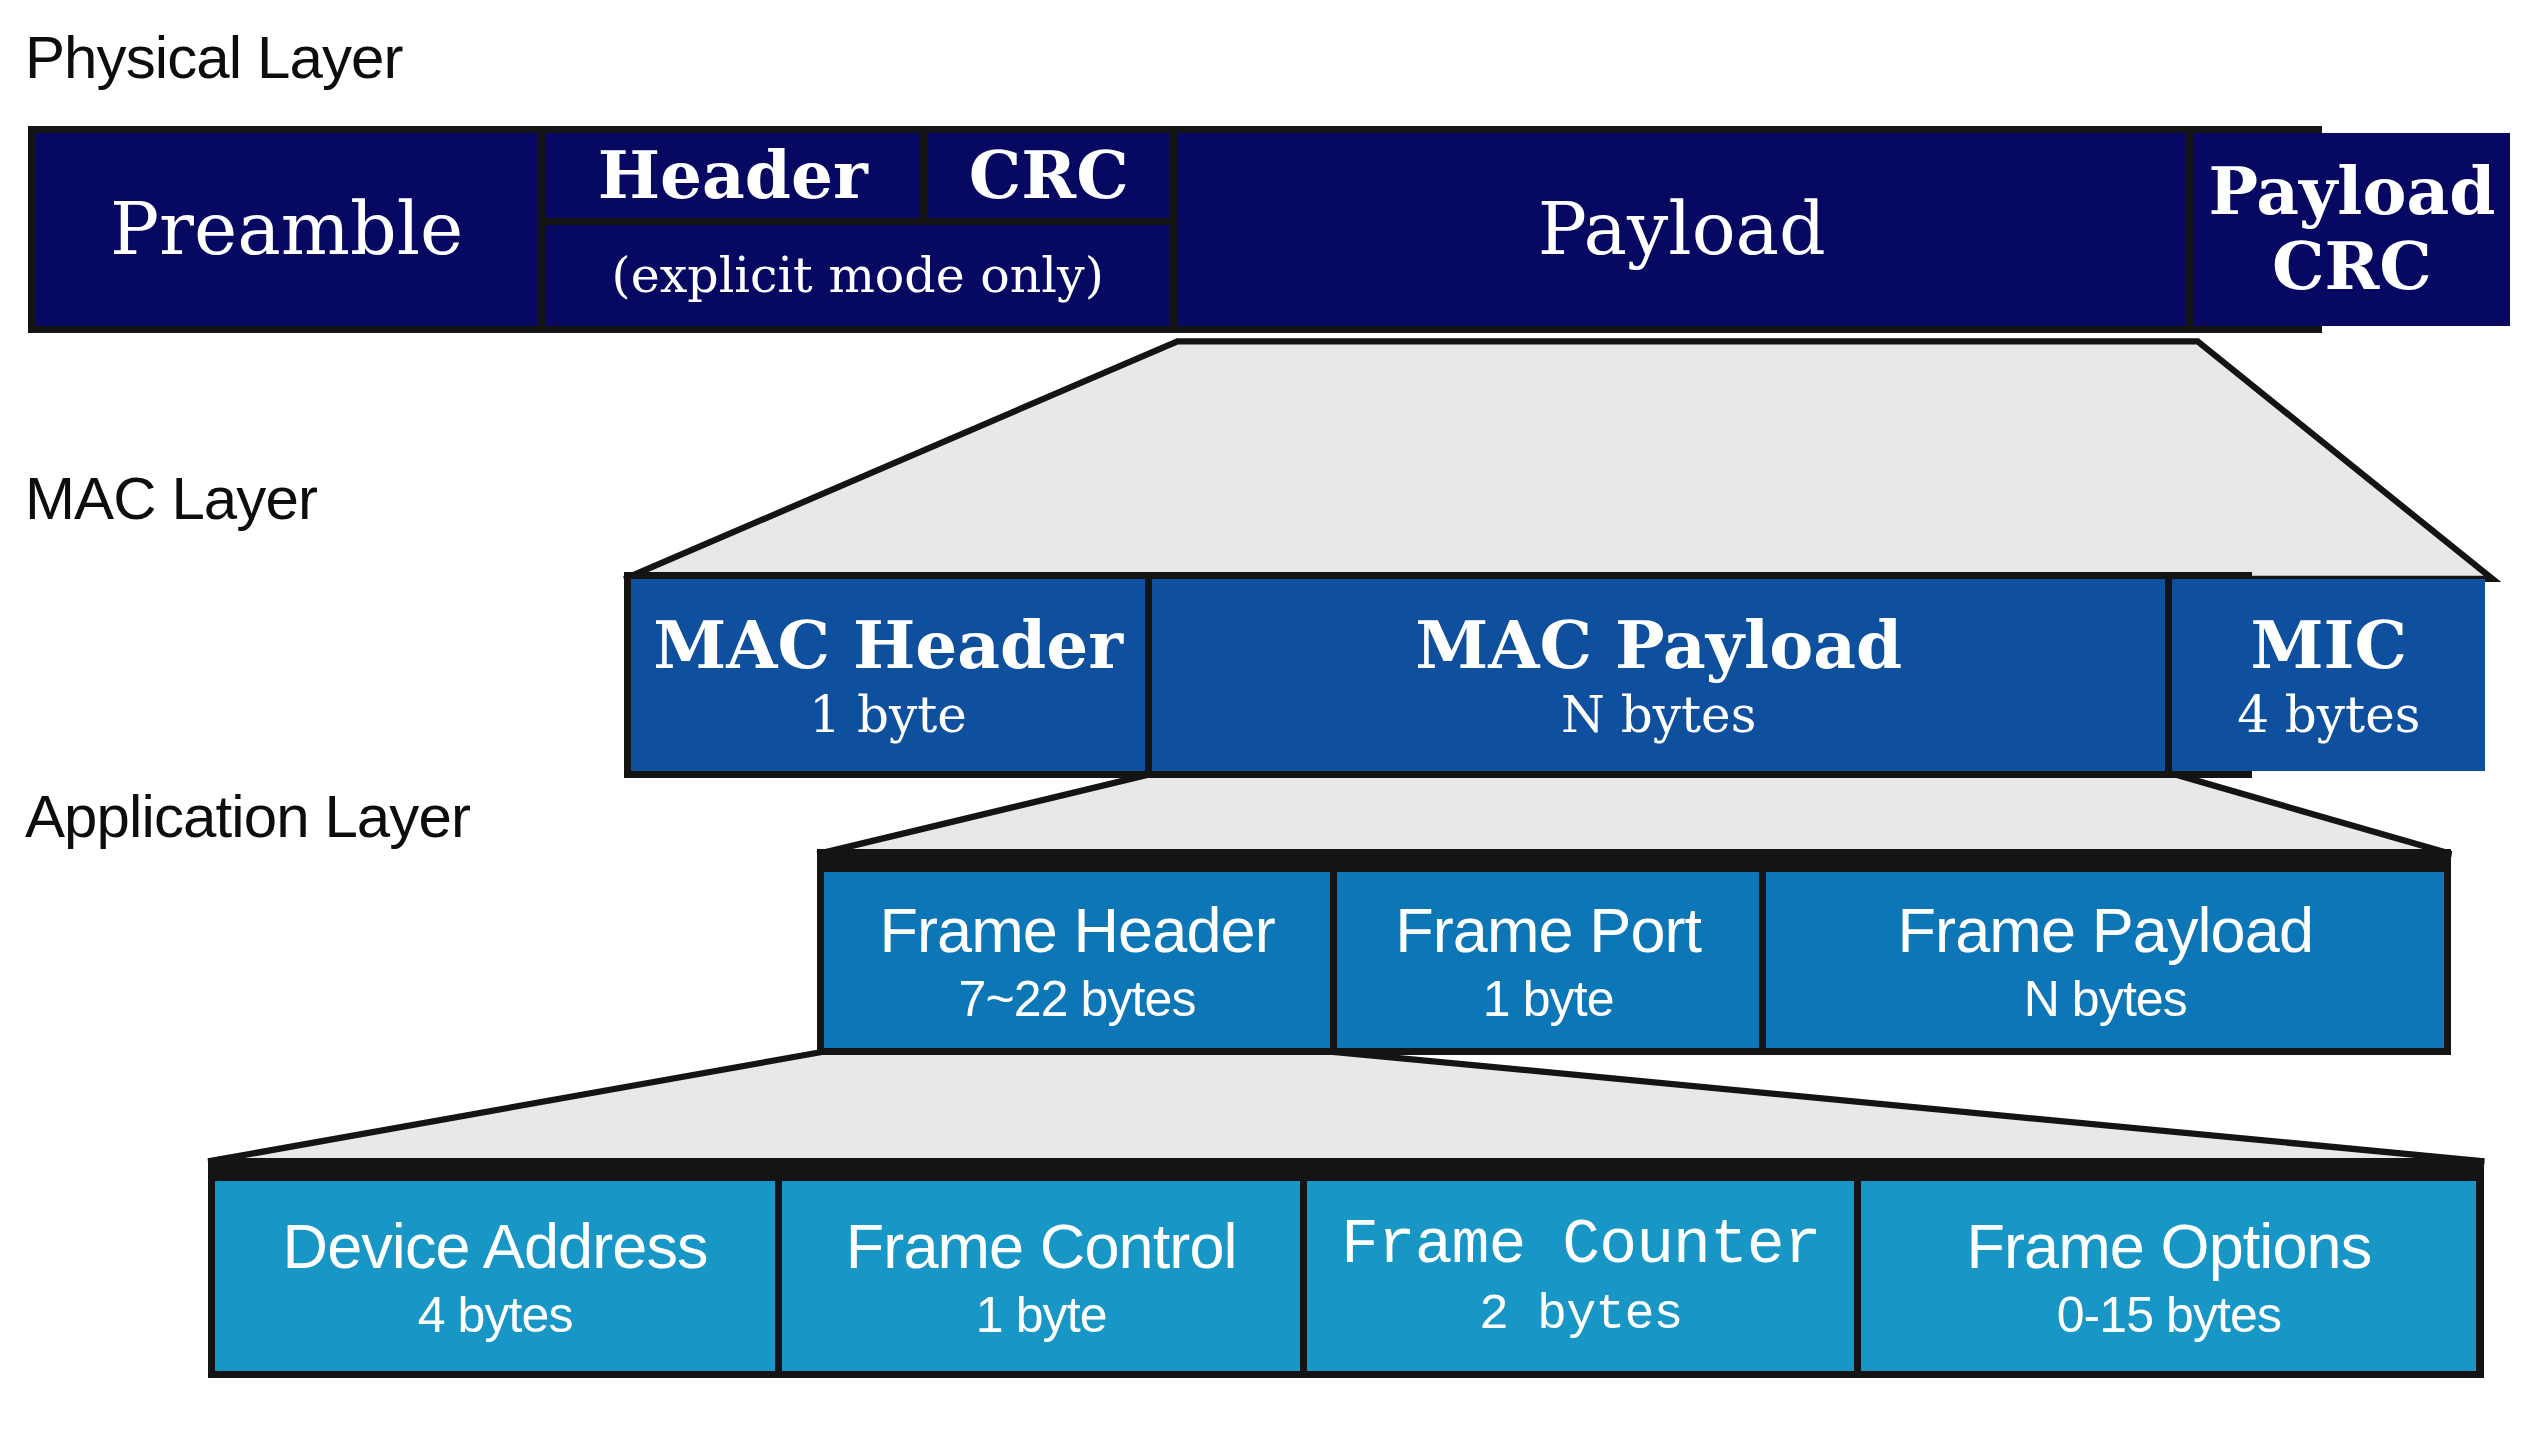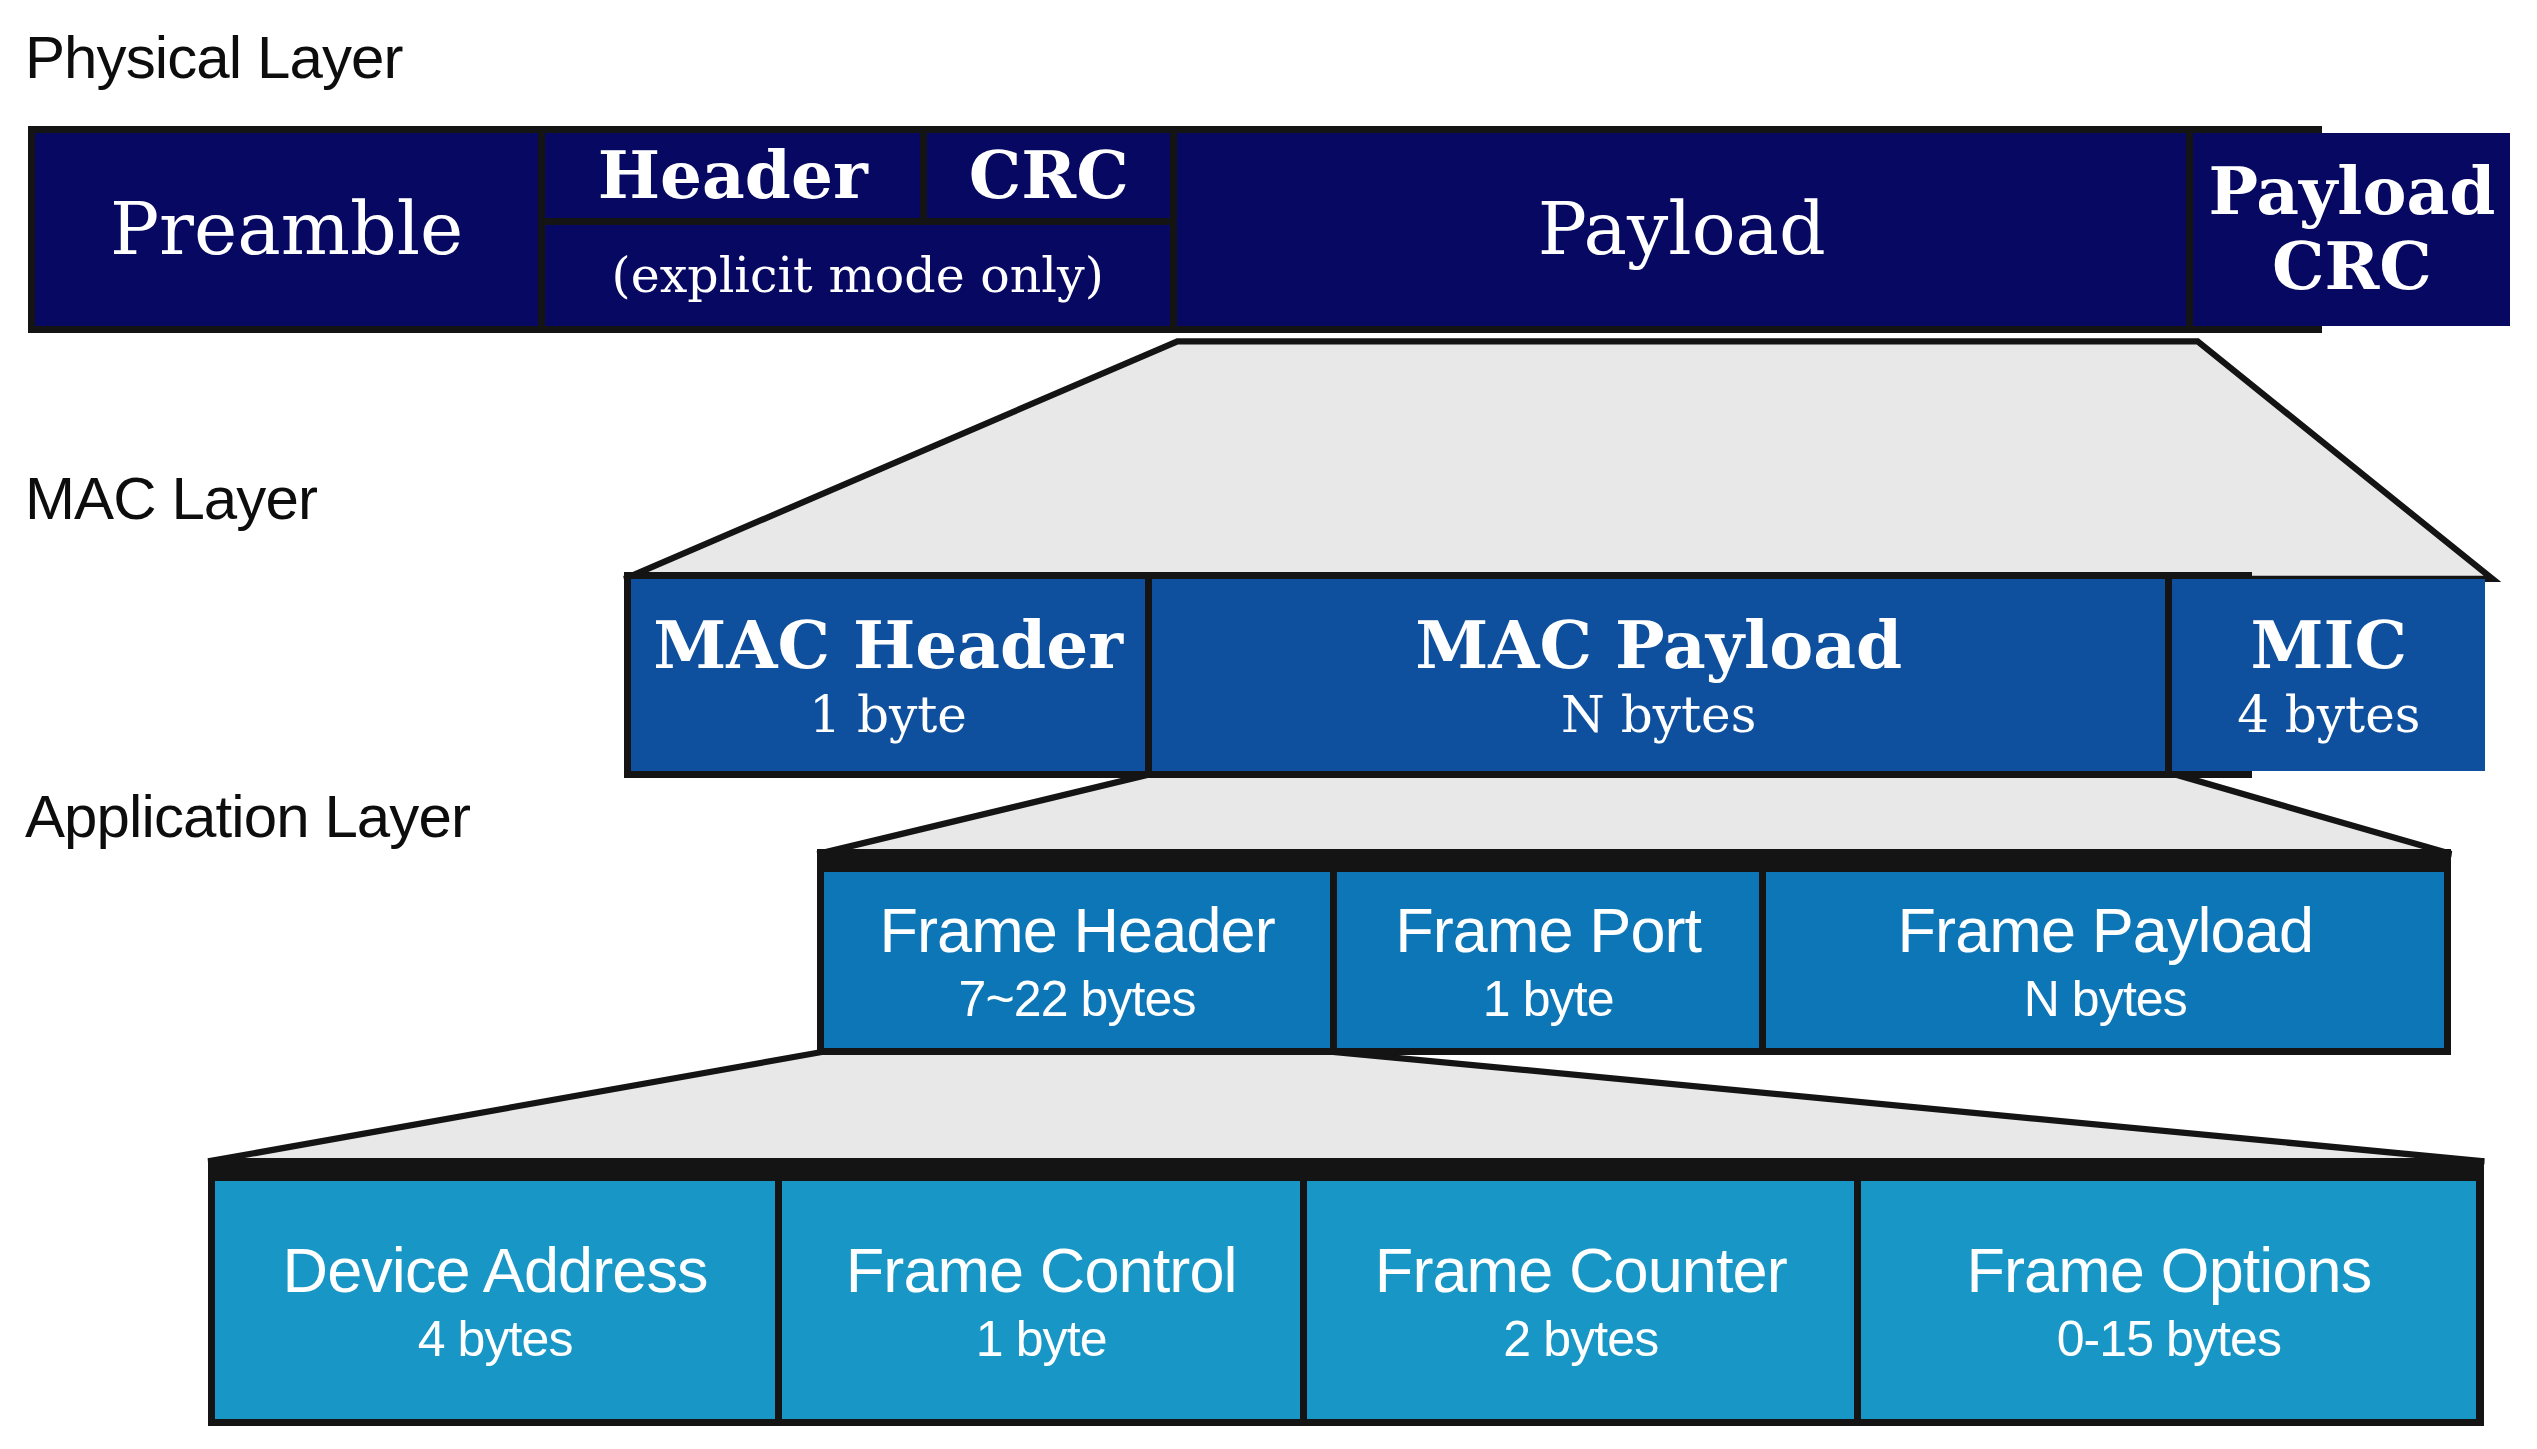--- a/index.html
+++ b/index.html
@@ -56,28 +56,28 @@
   #cell-mic         { flex:0 0 313px; }
 
   
   #cell-frame-header  { flex:0 0 506px; }
   #cell-frame-port    { flex:0 0 422px; }
   #cell-frame-payload { flex:0 0 678px; }
 
   
   #cell-dev-addr      { flex:0 0 560px; }
   #cell-frame-control { flex:0 0 518px; }
-  #cell-frame-counter { flex:0 0 547px; }
+  #cell-frame-counter { flex:0 0 547px;font-family:Liberation Mono, monospace; }
   #cell-frame-options { flex:0 0 615px; }
 
   
   #bar-physical { left:28px;  top:126px;  width:2294px; height:207px; }
   #bar-mac      { left:624px; top:572px;  width:1628px; height:206px; }
   #bar-app      { left:817px; top:849px;  width:1634px; height:206px; }
-  #bar-frame    { left:208px; top:1158px; width:2276px; height:268px; }
+  #bar-frame    { left:208px; top:1158px; width:2276px; height:220px; }
 
   #label-physical { left:25px; top:23px;  }
   #label-mac      { left:25px; top:464px; }
   #label-app      { left:25px; top:782px; }
 </style>
 </head>
 <body>
 
 <div id="canvas" style="--physical: #060862; --mac: #0e509e; --application: #0d76b7; --frame: #1897c6; --connector: #e8e8e8; --border: #141414;">
 

